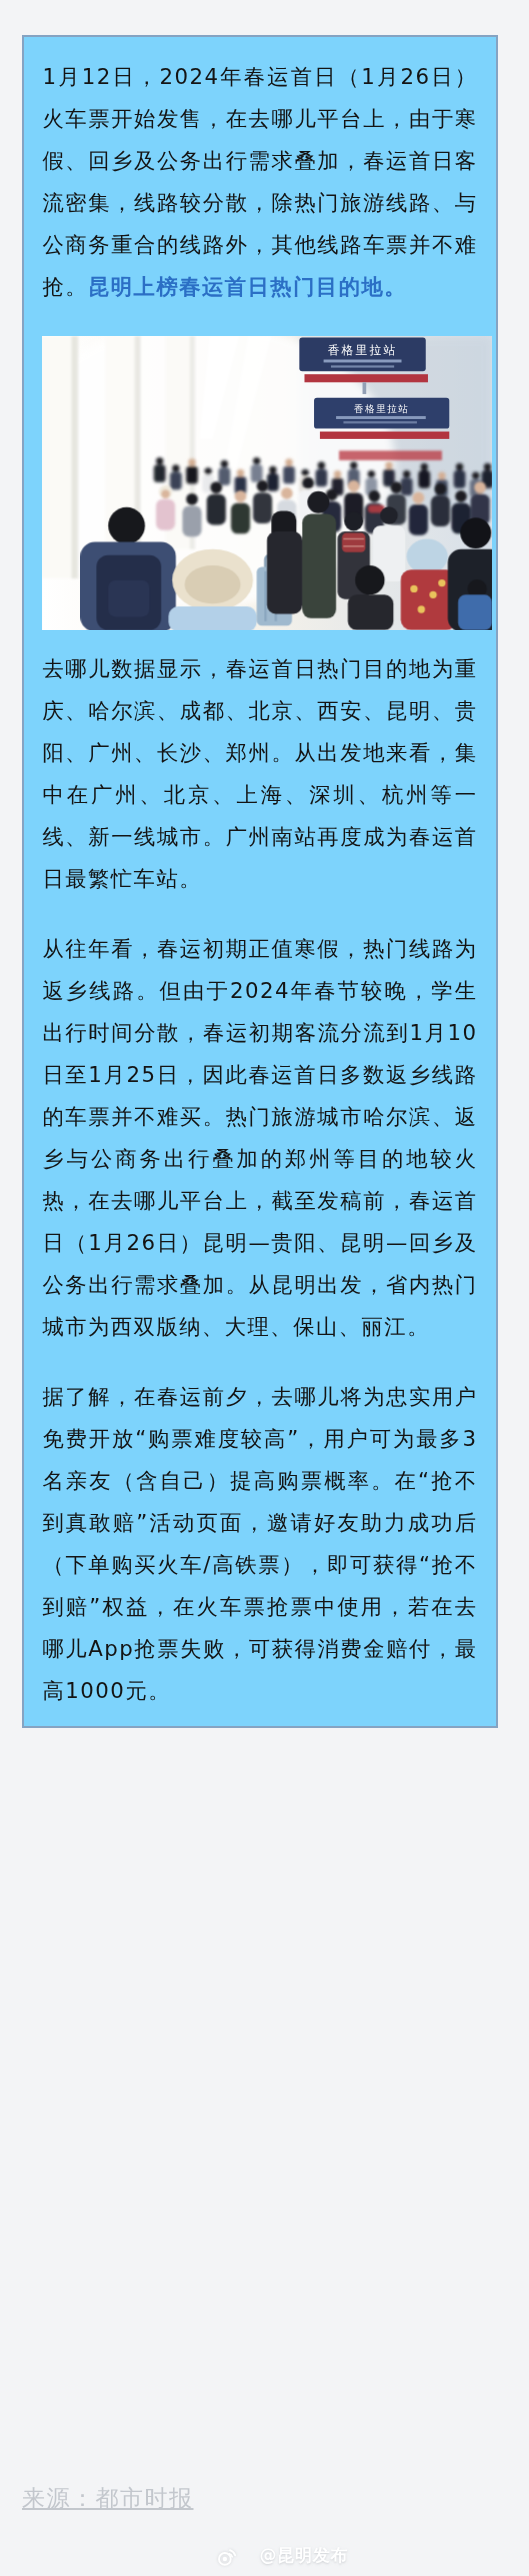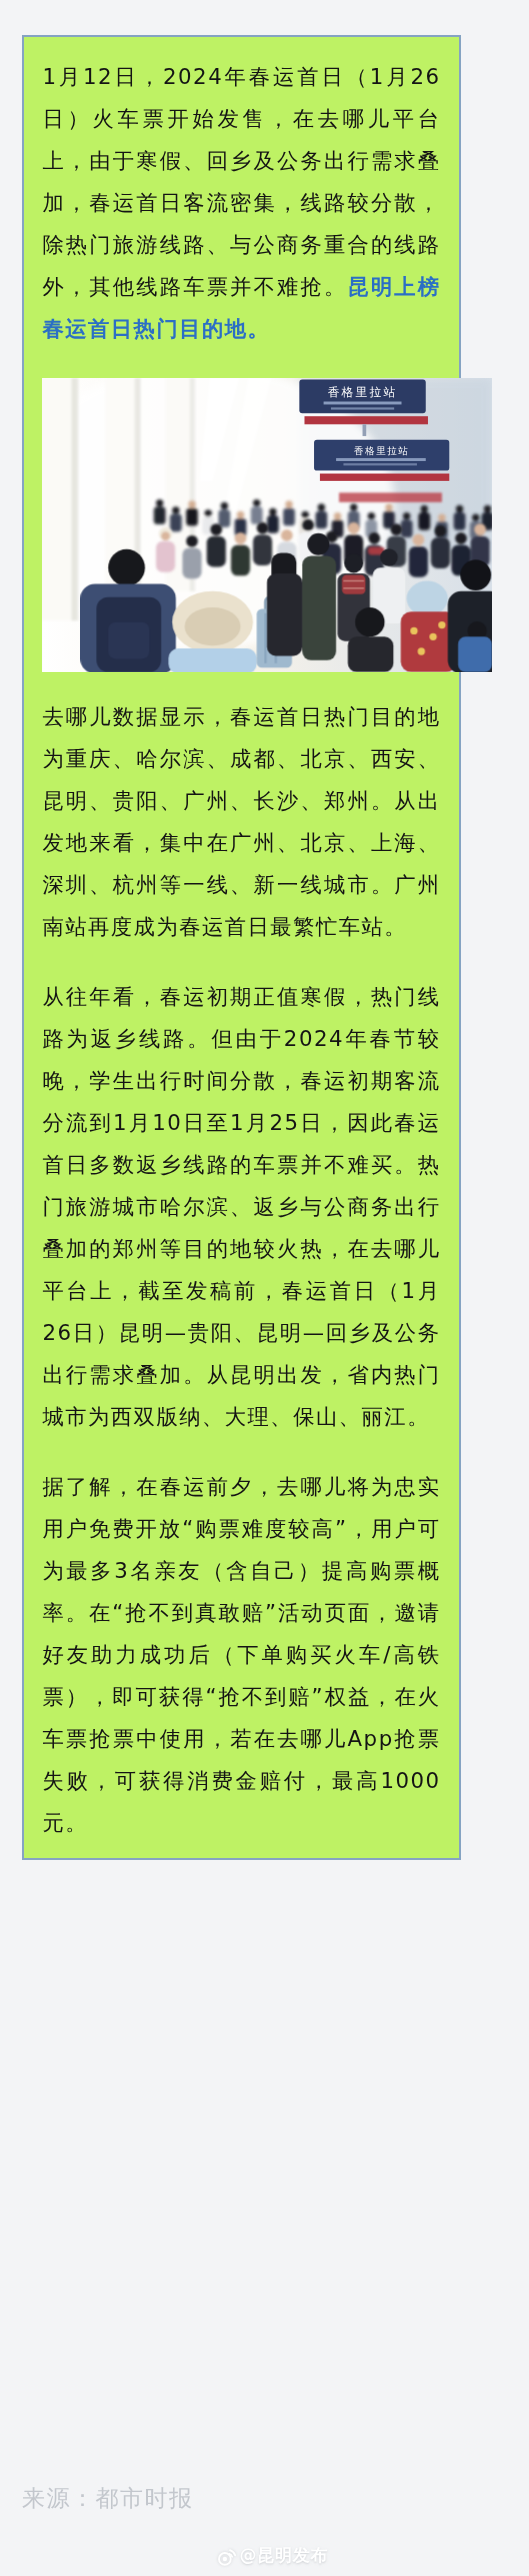--- a/index.html
+++ b/index.html
@@ -2,43 +2,43 @@
 <html style="font-size:11.8px"><head>
 <meta charset="utf-8">
 <style>
   html,body{margin:0;padding:0;}
   body{
     width:530px;height:2576px;position:relative;
     background:#f3f4f6;
     font-family:"DejaVu Sans",sans-serif;
   }
   .card{
-    position:absolute;left:22px;top:35px;width:439px;
-    box-sizing:border-box;background:#bef264;
+    position:absolute;left:22px;top:35px;width:476px;
+    box-sizing:border-box;background:#7dd3fc;
     border:2.2px solid #85a3c2;
     padding:19px 18.4px 14px 18.4px;
   }
   .para{
     margin:0 0 28px 0;
     font-size:21.3px;line-height:42px;letter-spacing:1.5px;
     color:#141414;text-align:justify;
   }
   .para:last-child{margin-bottom:0;}
   .hl{color:#2b6fc5;font-weight:bold;}
   figure.photo{
-    margin:0 0 24px 0;width:450px;height:294px;overflow:hidden;
+    margin:0 0 18px 0;width:450px;height:294px;overflow:hidden;
     background:#e8ecef;
   }
   .source{
     position:absolute;left:22px;top:2483px;
-    font-size:23px;letter-spacing:1.5px;color:#c3c7cd;
+    font-size:23px;letter-spacing:1.5px;color:#c3c7cd;text-decoration:underline;
   }
   .watermark{
     position:absolute;left:216px;top:2544px;
-    display:flex;align-items:flex-end;gap:0;
+    display:flex;align-items:flex-end;gap:20px;
     color:#ffffff;font-weight:bold;font-size:17px;letter-spacing:0.7px;
     text-shadow:0 0.7px 2.2px rgba(168,172,178,0.5);
   }
   .watermark svg{filter:drop-shadow(0 0.7px 1.5px rgba(168,172,178,0.45));}
 </style>
 </head>
 <body>
 
 <div class="card">
 

